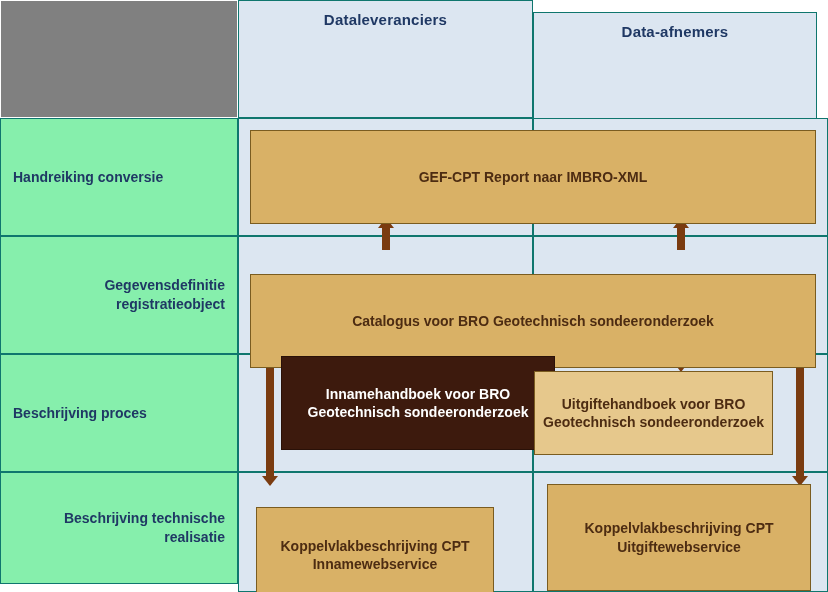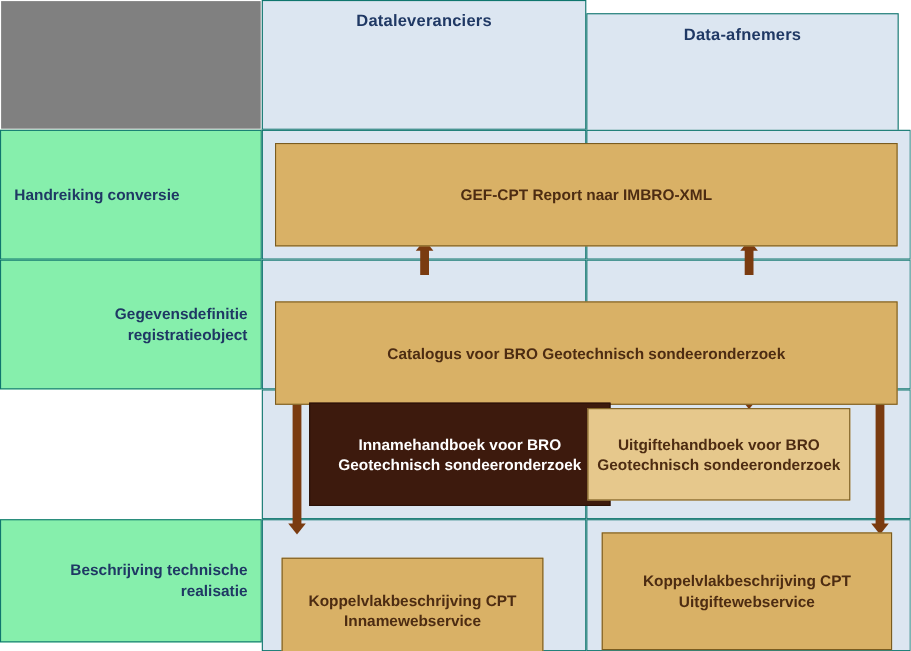--- a/index.html
+++ b/index.html
@@ -130,20 +130,23 @@
   </div>
   <div class="cell cell-body" style="left:238px; top:118px; width:295px; height:118px;"></div>
   <div class="cell cell-body" style="left:533px; top:118px; width:295px; height:118px;"></div>
 
   <div class="cell cell-rowlabel" style="left:0px; top:236px; width:238px; height:118px;padding-left:20px;">
     <span>Gegevensdefinitie registratieobject</span>
   </div>
   <div class="cell cell-body" style="left:238px; top:236px; width:295px; height:118px;"></div>
   <div class="cell cell-body" style="left:533px; top:236px; width:295px; height:118px;"></div>
 
+  <div class="cell cell-rowlabel" style="left:0px; top:354px; width:238px; height:118px;">
+    <span>Beschrijving proces</span>
+  </div>
   <div class="cell cell-body" style="left:238px; top:354px; width:295px; height:118px;"></div>
   <div class="cell cell-body" style="left:533px; top:354px; width:295px; height:118px;"></div>
 
   <div class="cell cell-rowlabel" style="left:0px; top:472px; width:238px; height:112px;">
     <span>Beschrijving technische realisatie</span>
   </div>
   <div class="cell cell-body" style="left:238px; top:472px; width:295px; height:120px;"></div>
   <div class="cell cell-body" style="left:533px; top:472px; width:295px; height:120px;"></div>
 
   <div class="arrow" style="left:382px; top:226px; width:8px; height:24px;"></div>
@@ -165,21 +168,21 @@
   <div class="arrow-head head-down" style="left:792px; top:476px;"></div>
 
   <div class="box box-tan" style="left:250px; top:130px; width:566px; height:94px;">
     <span>GEF-CPT Report naar IMBRO-XML</span>
   </div>
 
   <div class="box box-tan" style="left:250px; top:248px; width:566px; height:94px;margin-top:26px;">
     <span>Catalogus voor BRO Geotechnisch sondeeronderzoek</span>
   </div>
 
-  <div class="box box-dark" style="left:281px; top:366px; width:274px; height:94px;">
+  <div class="box box-dark" style="left:281px; top:356px; width:274px; height:94px;">
     <span>Innamehandboek voor BRO Geotechnisch sondeeronderzoek</span>
   </div>
 
   <div class="box box-lighttan" style="left:534px; top:371px; width:239px; height:84px;">
     <span>Uitgiftehandboek voor BRO Geotechnisch sondeeronderzoek</span>
   </div>
 
   <div class="box box-tan" style="left:256px; top:507px; width:238px; height:96px;">
     <span>Koppelvlakbeschrijving CPT Innamewebservice</span>
   </div>

